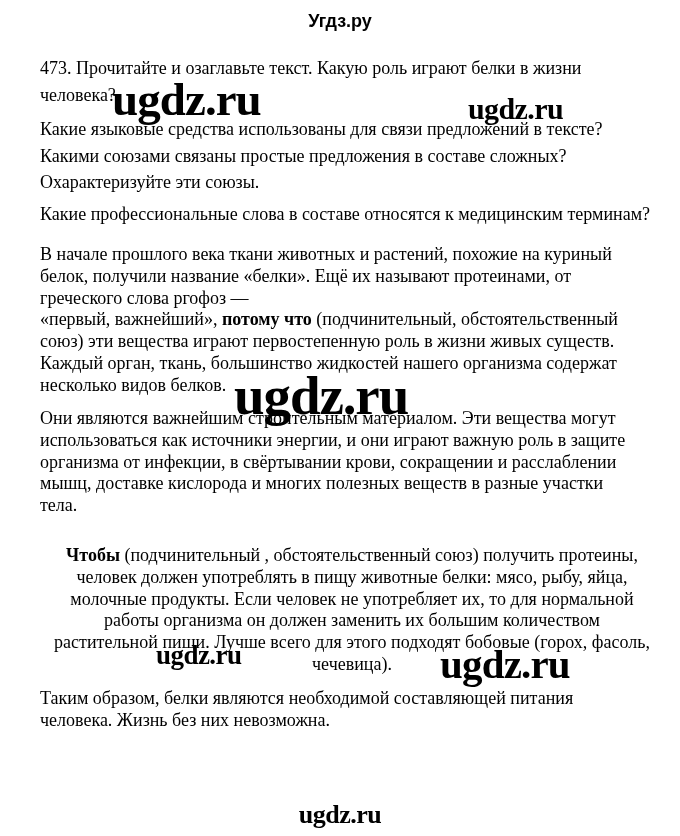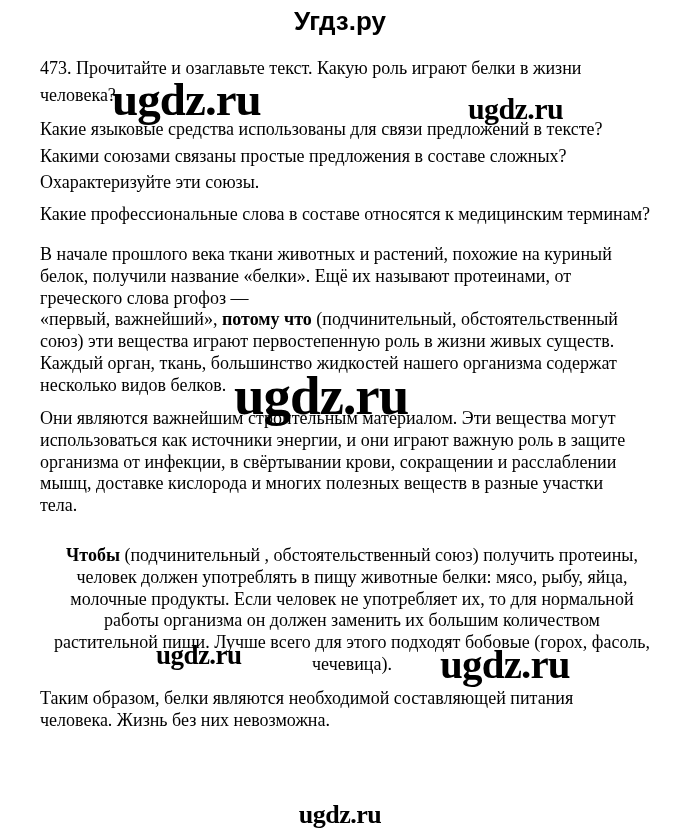--- a/index.html
+++ b/index.html
@@ -11,21 +11,21 @@
     color: #000000;
     font-family: "Liberation Serif", "DejaVu Serif", serif;
     overflow: hidden;
   }
   .logo {
     position: absolute;
     top: 6px; left: 0; right: 0;
     text-align: center;
     font-family: "Liberation Sans", "DejaVu Sans", sans-serif;
     font-weight: 700;
-    font-size: 26px;
+    font-size: 18px;
     line-height: 30px;
   }
   .para {
     position: absolute;
     left: 40px;
     width: 624px;
     font-size: 18px;
     white-space: pre-line;
     z-index: 1;
   }

